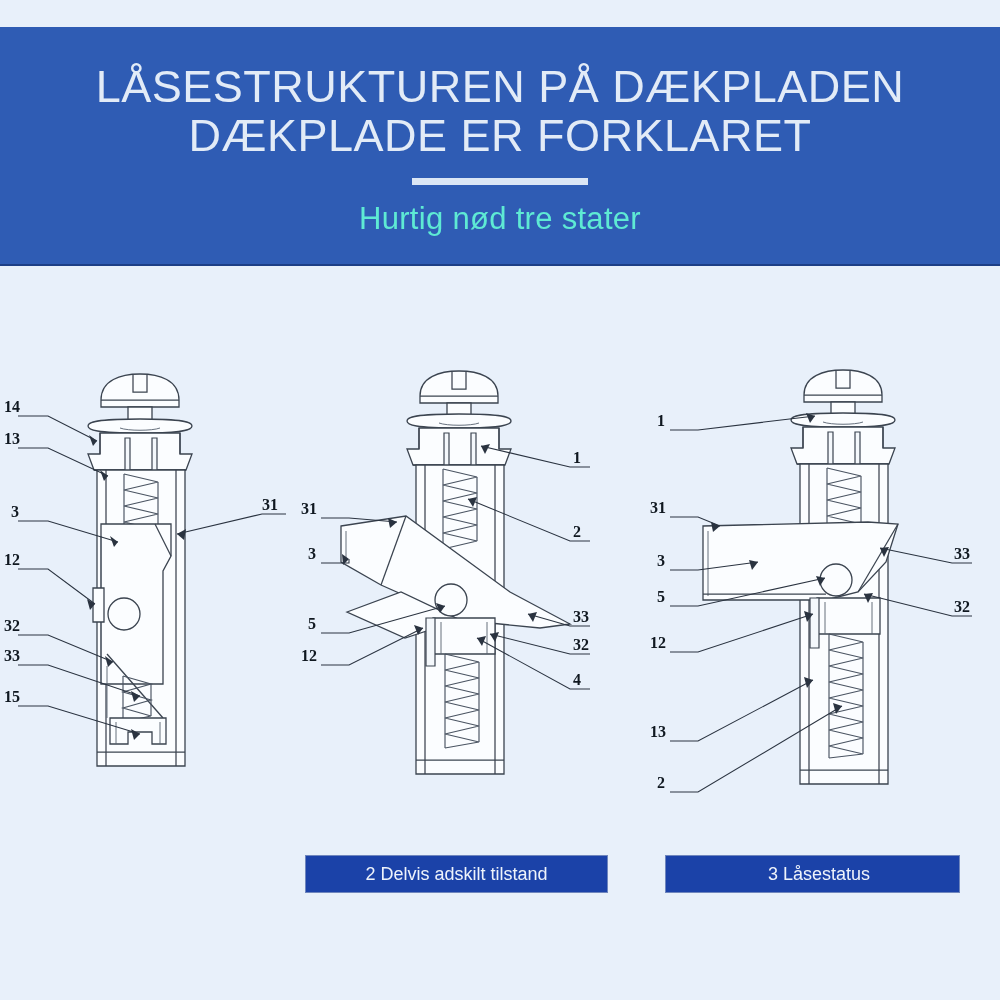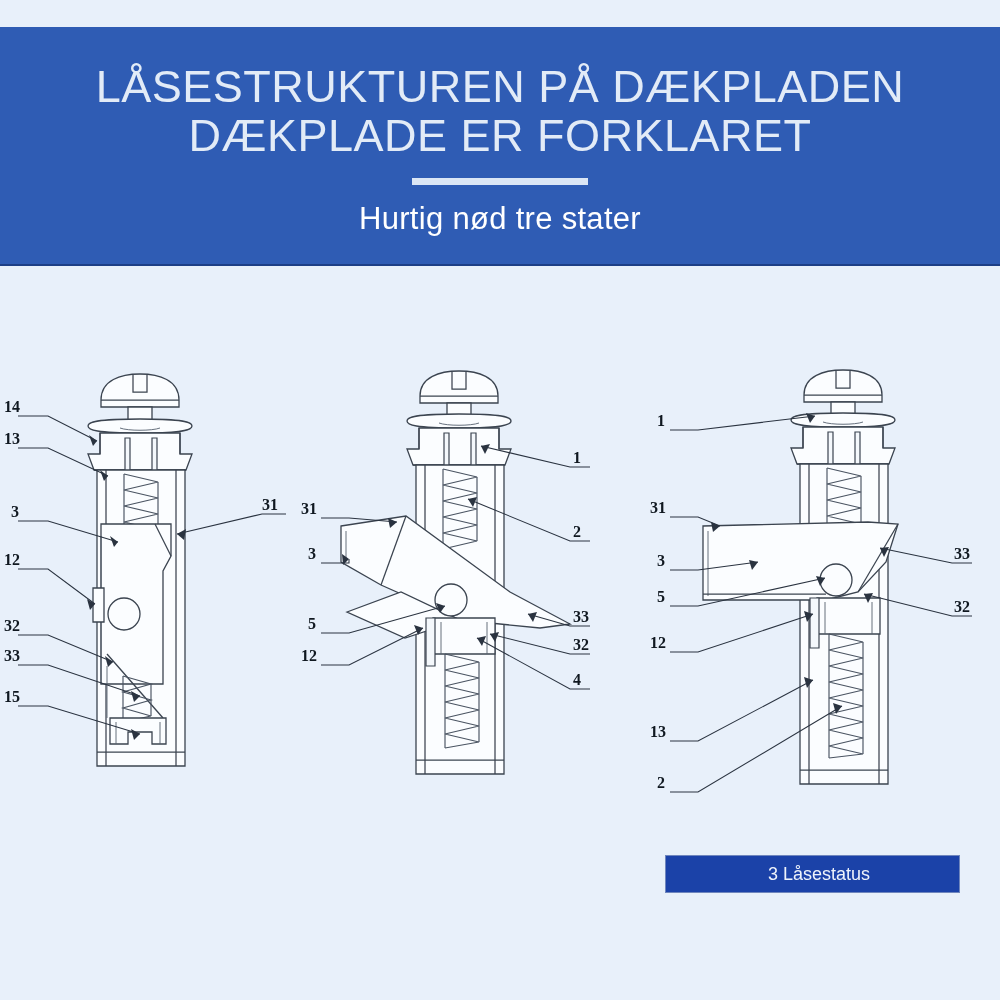--- a/index.html
+++ b/index.html
@@ -49,21 +49,21 @@
     white-space: pre-line;
   }
   .header-rule {
     margin-top: 18px;
     width: 176px;
     height: 7px;
     background: #dbe6f5;
   }
   .header-subtitle {
     margin-top: 16px;
-    color: #ffffff;
+    color: #5eead4;
     font-size: 31px;
     font-weight: 400;
     letter-spacing: 0.3px;
   }
 
   
   .diagram-area {
     position: absolute;
     left: 0;
     top: 266px;
@@ -413,14 +413,15 @@
         <g>
           <path fill="#2a3340" d="M240,182 L249,181 L244,191 Z"></path>
           <path fill="#2a3340" d="M224,228 L233,227 L228,237 Z"></path>
         </g>
         <text class="lbl" x="314" y="193">33</text>
         <text class="lbl" x="314" y="246">32</text>
       </svg>
     </div>
   </div>
 
+  <div class="caption" id="caption-2">2 Delvis adskilt tilstand</div>
   <div class="caption" id="caption-3">3 Låsestatus</div>
 </div>
 
 </body></html>

